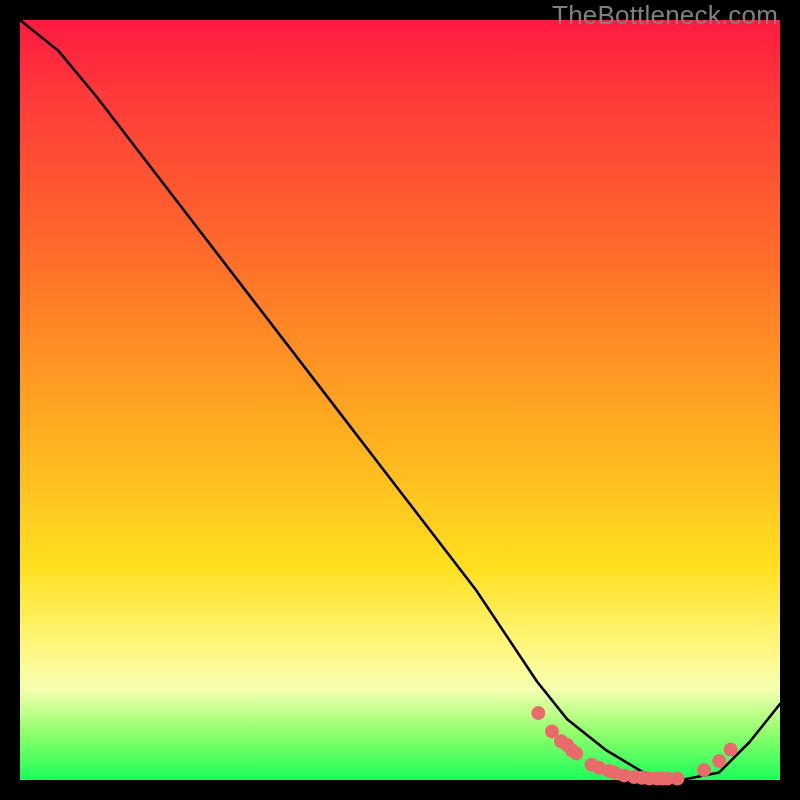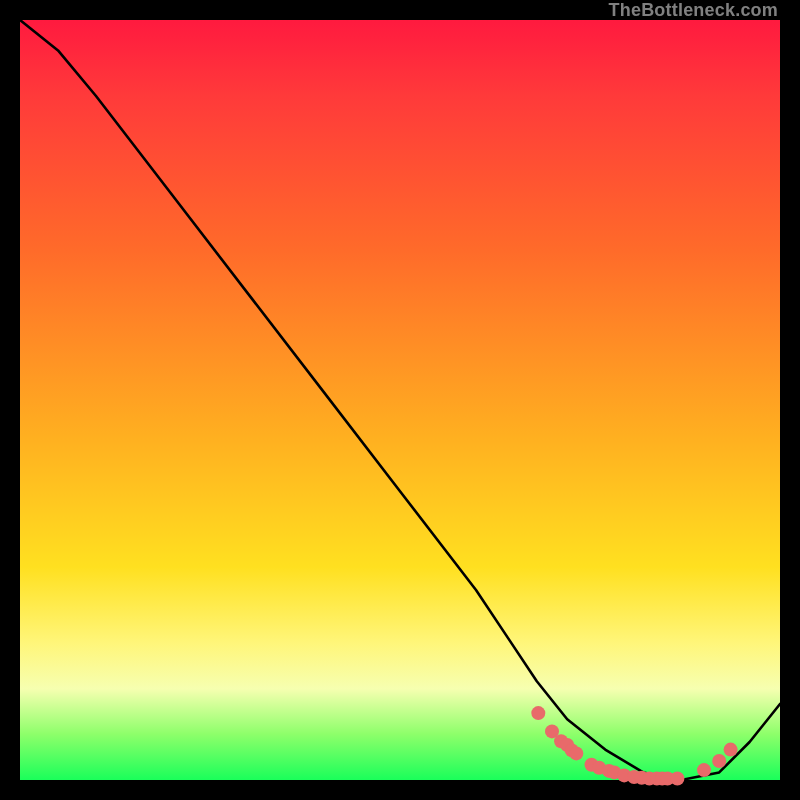--- a/index.html
+++ b/index.html
@@ -37,22 +37,22 @@
       #f6ffb0 88%,
       #8dff6a 94%,
       #1aff5a 100%
     );
   }
   .watermark {
     position: absolute;
     top: 0;
     right: 22px;
     color: #808080;
-    font-size: 18px;
-    font-weight: 700;
+    font-size: 26px;
+    font-weight: 400;
     letter-spacing: 0.2px;
     user-select: none;
   }
   svg.curve {
     position: absolute;
     top: 20px;
     left: 20px;
     width: 760px;
     height: 760px;
     overflow: visible;

